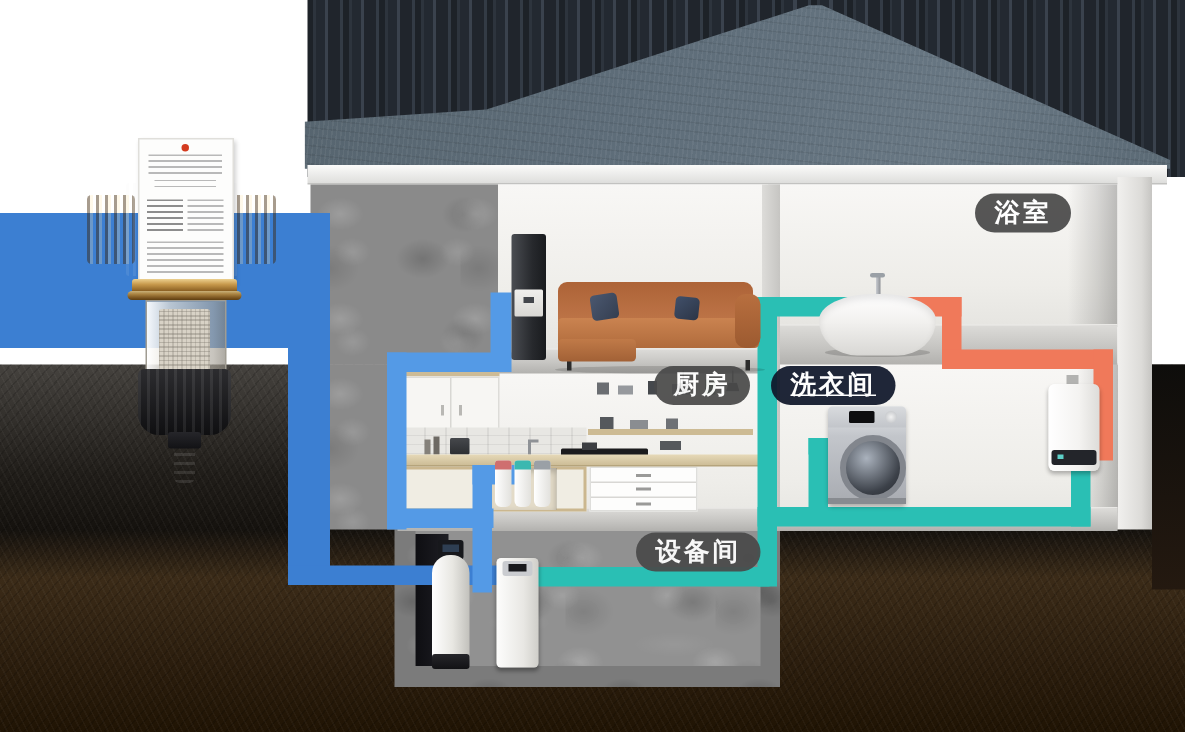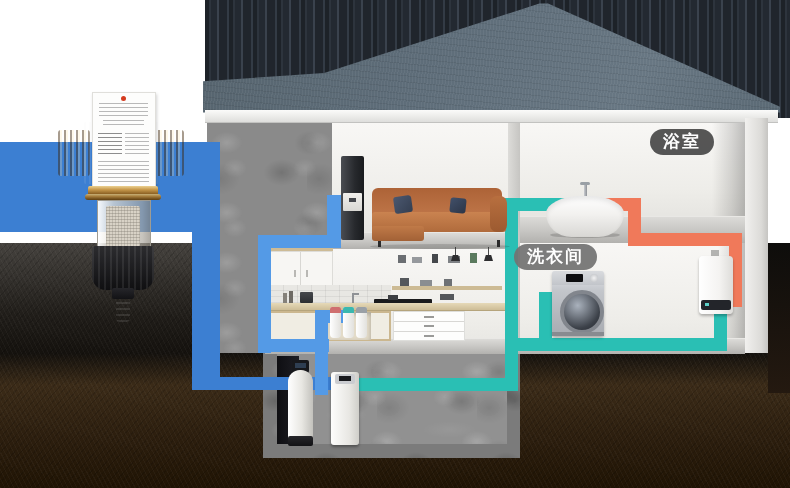--- a/index.html
+++ b/index.html
@@ -212,15 +212,17 @@
     <div class="abs brass" style="left:30px;top:106px;width:76px;height:6px;border-radius:3px;filter:brightness(.85)"></div>
     <div class="abs" style="left:42px;top:112px;width:52px;height:48px;background:linear-gradient(90deg,rgba(255,255,255,.95) 0%,rgba(225,220,210,.75) 30%,rgba(170,165,155,.65) 85%,rgba(140,135,125,.7) 100%);border:1px solid #a09c92">
       <div class="abs" style="left:8px;top:5px;width:34px;height:41px;background:#d8d2c6;background-image:repeating-linear-gradient(0deg,rgba(120,115,105,.35) 0 1px,transparent 1px 3px),repeating-linear-gradient(90deg,rgba(120,115,105,.25) 0 1px,transparent 1px 3px);border-radius:2px"></div>
     </div>
     <div class="abs ribbed" style="left:37px;top:158px;width:62px;height:44px;background-color:#1f1f22;background-image:repeating-linear-gradient(90deg,rgba(255,255,255,.08) 0 2px,transparent 2px 6px),linear-gradient(180deg,#2c2c2f,#0f0f11);border-radius:4px 4px 14px 14px"></div>
     <div class="abs" style="left:57px;top:200px;width:22px;height:11px;background:linear-gradient(180deg,#26262a,#121215);border-radius:2px"></div>
     <div class="abs" style="left:61px;top:210px;width:14px;height:24px;background:linear-gradient(180deg,#202024,#0c0c0e);background-image:repeating-linear-gradient(0deg,rgba(255,255,255,.10) 0 2px,transparent 2px 6px);border-radius:2px 2px 4px 4px"></div>
   </div>
 
   <div class="pill" style="left: 650px; top: 129px; background-color: rgb(74, 74, 74);"><span>浴室</span></div>
-  <div class="pill" style="left: 514px; top: 244px; background-color: #737373;"><span>洗衣间</span></div>
+  <div class="pill" style="left: 436px; top: 244px; background-color: rgb(74, 74, 74);"><span>厨房</span></div>
+  <div class="pill" style="left: 514px; top: 244px; background-color: #0f172a; text-decoration: underline;"><span>洗衣间</span></div>
+  <div class="pill" style="left: 424px; top: 355px; background-color: rgb(74, 74, 74);"><span>设备间</span></div>
 
 </div>
 
 </body></html>

